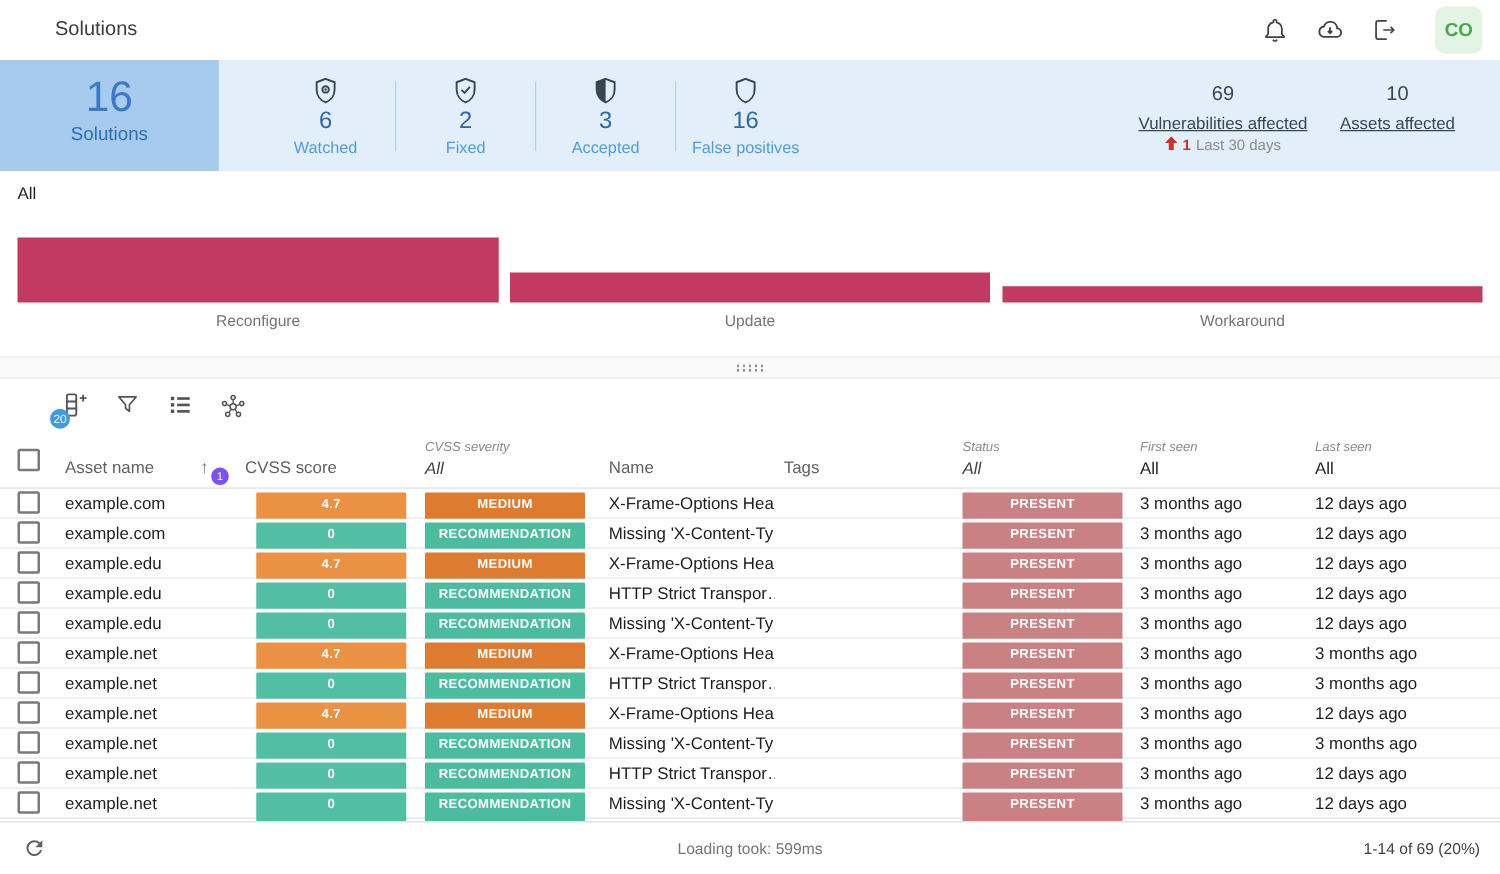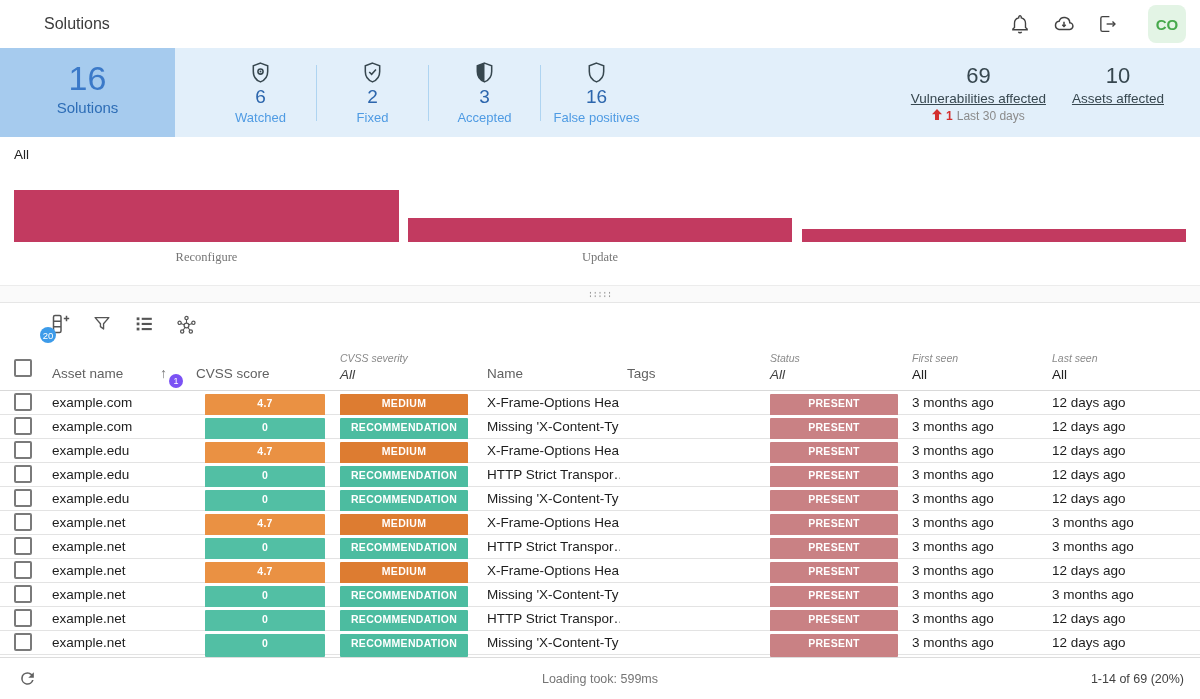--- a/index.html
+++ b/index.html
@@ -21,34 +21,34 @@
   .tile-value { font-size:34px; line-height:38px; color:#3b79c8; }
   .tile-label { font-size:15px; color:#2d6db6; margin-top:2px; }
   .stat-items { display:flex; align-items:center; margin-left:30px; }
   .stat-item { width:111px; text-align:center; cursor:pointer; }
   .stat-item svg { display:block; margin:0 auto; }
   .stat-value { font-size:19px; line-height:24px; color:#2c66ad; margin-top:1px; }
   .stat-label { font-size:13px; color:#4f9be3; margin-top:1px; }
   .stat-sep { width:1px; height:56px; background:#aed4f1; flex:none; }
   .stats-summary { margin-left:auto; display:flex; align-items:flex-start; gap:26px; padding-right:36px; }
   .summary-item { text-align:center; }
-  .summary-value { font-size:22px; line-height:26px; color:#37474f; }
+  .summary-value { font-size:16px; line-height:26px; color:#37474f; }
   .summary-label { font-size:13.5px; color:#37474f; margin-top:2px;text-decoration:underline; }
   .summary-trend { margin-top:3px; font-size:12px; color:#8a8a8a; display:flex; align-items:center; justify-content:center; gap:4px; }
   .trend-num { color:#d32f2f; font-weight:bold; }
 
   
   .chart { position:absolute; left:0; top:137px; width:1200px; height:148px; background:#fff; }
   .chart-title { position:absolute; left:14px; top:10px; font-size:13.5px; color:#212121; }
   .bar-col { position:absolute; top:0; height:148px; cursor:pointer; }
   .bar-col.b1 { left:14px;  width:385px; }
   .bar-col.b2 { left:408px; width:384px; }
   .bar-col.b3 { left:802px; width:384px; }
   .bar-fill { position:absolute; bottom:43px; left:0; right:0; background:#c23a60; }
-  .bar-label { position:absolute; top:113px; width:100%; text-align:center; font-size:12.5px; color:#757575;font-family:Liberation Serif, serif; }
+  .bar-label { position:absolute; top:113px; width:100%; text-align:center; font-size:12.5px; color:#757575; }
 
   
   .splitter { position:absolute; left:0; top:285px; width:1200px; height:18px; background:#fafafa; border-top:1px solid #ececec; border-bottom:1px solid #e6e6e6; display:flex; align-items:center; justify-content:center; cursor:row-resize; }
   .splitter-dots { width:24px; height:7px; background-image:radial-gradient(circle, #8f8f8f 0.9px, transparent 1.05px); background-size:4.8px 3.5px; }
 
   
   .toolbar { position:absolute; left:0; top:303px; width:1200px; height:42px; background:#fff; display:flex; align-items:center; padding-left:48px; gap:18px; }
   .tool-btn { position:relative; width:24px; height:24px; display:flex; align-items:center; justify-content:center; cursor:pointer; }
   .tool-badge { position:absolute; left:-8px; bottom:-7px; min-width:16px; height:16px; border-radius:50%; background:#3d9be9; color:#fff; font-size:9.5px; display:flex; align-items:center; justify-content:center; }
 
@@ -199,20 +199,21 @@
     <div class="bar-col b1">
       <div class="bar-fill" style="height: 52px;"></div>
       <div class="bar-label">Reconfigure</div>
     </div>
     <div class="bar-col b2">
       <div class="bar-fill" style="height: 24px;"></div>
       <div class="bar-label">Update</div>
     </div>
     <div class="bar-col b3">
       <div class="bar-fill" style="height: 13px;"></div>
+      <div class="bar-label">Workaround</div>
     </div>
   </section>
 
   <div class="splitter">
     <span class="splitter-dots"></span>
   </div>
 
   <div class="toolbar">
     <span class="tool-btn">
       <svg width="24" height="24" viewBox="0 0 24 24" fill="none" stroke="#555" stroke-width="1.5">

